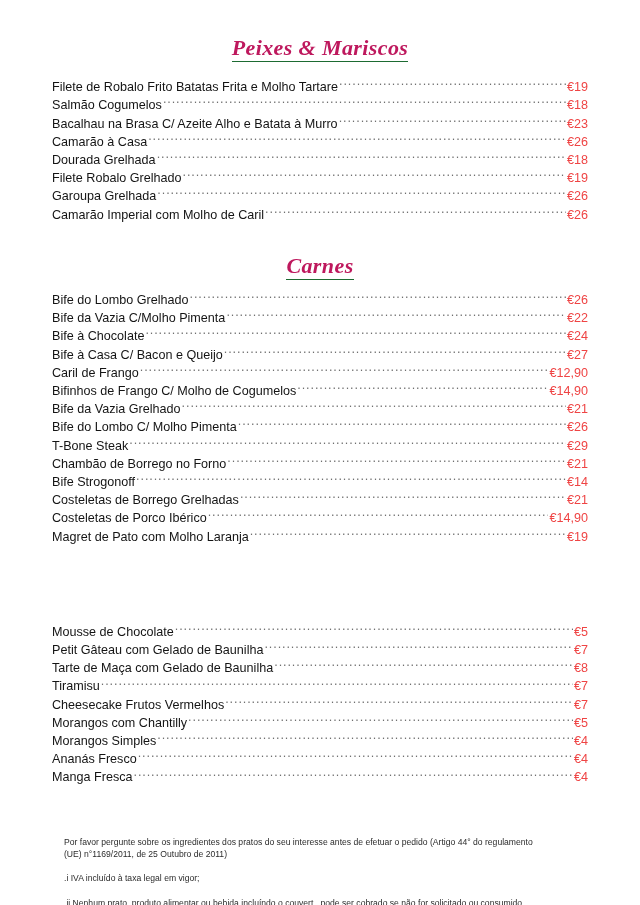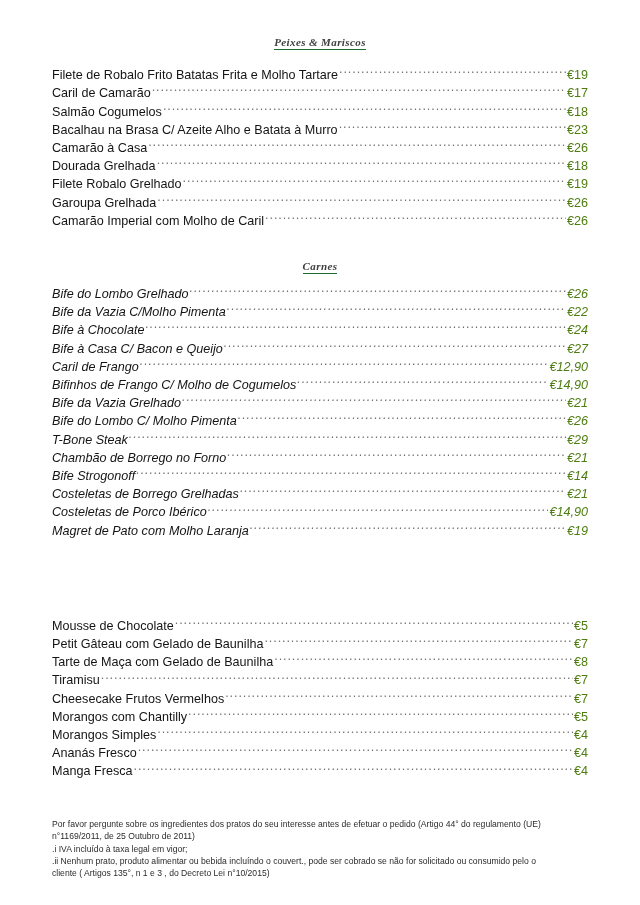--- a/index.html
+++ b/index.html
@@ -24,22 +24,22 @@
     padding: 0 52px;
   }
   .section {
     width: 100%;
   }
   .section-heading {
     text-align: center;
     font-family: "Liberation Serif", serif;
     font-weight: bold;
     font-style: italic;
-    font-size: 11px;
-    color: #404040;
+    font-size: 22px;
+    color: #be185d;
     letter-spacing: 0.4px;
     margin: 0;
     padding: 0;
     line-height: 1.1;
   }
   .section-heading span.ul {
     border-bottom: 1.6px solid #1d6b32;
     padding-bottom: 1px;
   }
   .items {
@@ -75,63 +75,58 @@
     white-space: nowrap;
     position: absolute;
     left: 0;
     bottom: 0.06em;
     width: 1000px;
   }
   .item-price {
     flex: 0 0 auto;
     text-align: right;
     font-size: 12.6px;
-    color: #4d7c0f;
+    color: #ef4444;
   }
 
   
   #sec-peixes   { padding-top: 36px; }
   #sec-peixes   .items { padding-top: 18px; }
   #sec-carnes   { padding-top: 30px; }
-  #sec-carnes   .items { padding-top: 13px; font-style: italic; }
+  #sec-carnes   .items { padding-top: 13px; }
   #sec-sobremesas { padding-top: 64px; }
   #sec-sobremesas .items { padding-top: 13px; }
 
   .footer {
     padding-top: 37px;
     font-size: 8.6px;
     line-height: 12.4px;
     color: #2b2b2b;
     max-width: 500px;
   }
   .footer p {
-    margin: 0;
+    margin: 12px;
   }
 </style>
 </head>
 <body>
 
 <div class="page">
 
   <div class="section" id="sec-peixes">
     <div class="section-heading">
       <span class="ul">Peixes &amp; Mariscos</span>
     </div>
     <ul class="items" id="list-peixes">
         <li class="item">
           <span class="item-name">Filete de Robalo Frito Batatas Frita e Molho Tartare</span>
           <span class="leader"></span>
           <span class="item-price">€19</span>
         </li>
         <li class="item">
-          <span class="item-name">Caril de Camarão</span>
-          <span class="leader"></span>
-          <span class="item-price">€17</span>
-        </li>
-        <li class="item">
           <span class="item-name">Salmão Cogumelos</span>
           <span class="leader"></span>
           <span class="item-price">€18</span>
         </li>
         <li class="item">
           <span class="item-name">Bacalhau na Brasa C/ Azeite Alho e Batata à Murro</span>
           <span class="leader"></span>
           <span class="item-price">€23</span>
         </li>
         <li class="item">

